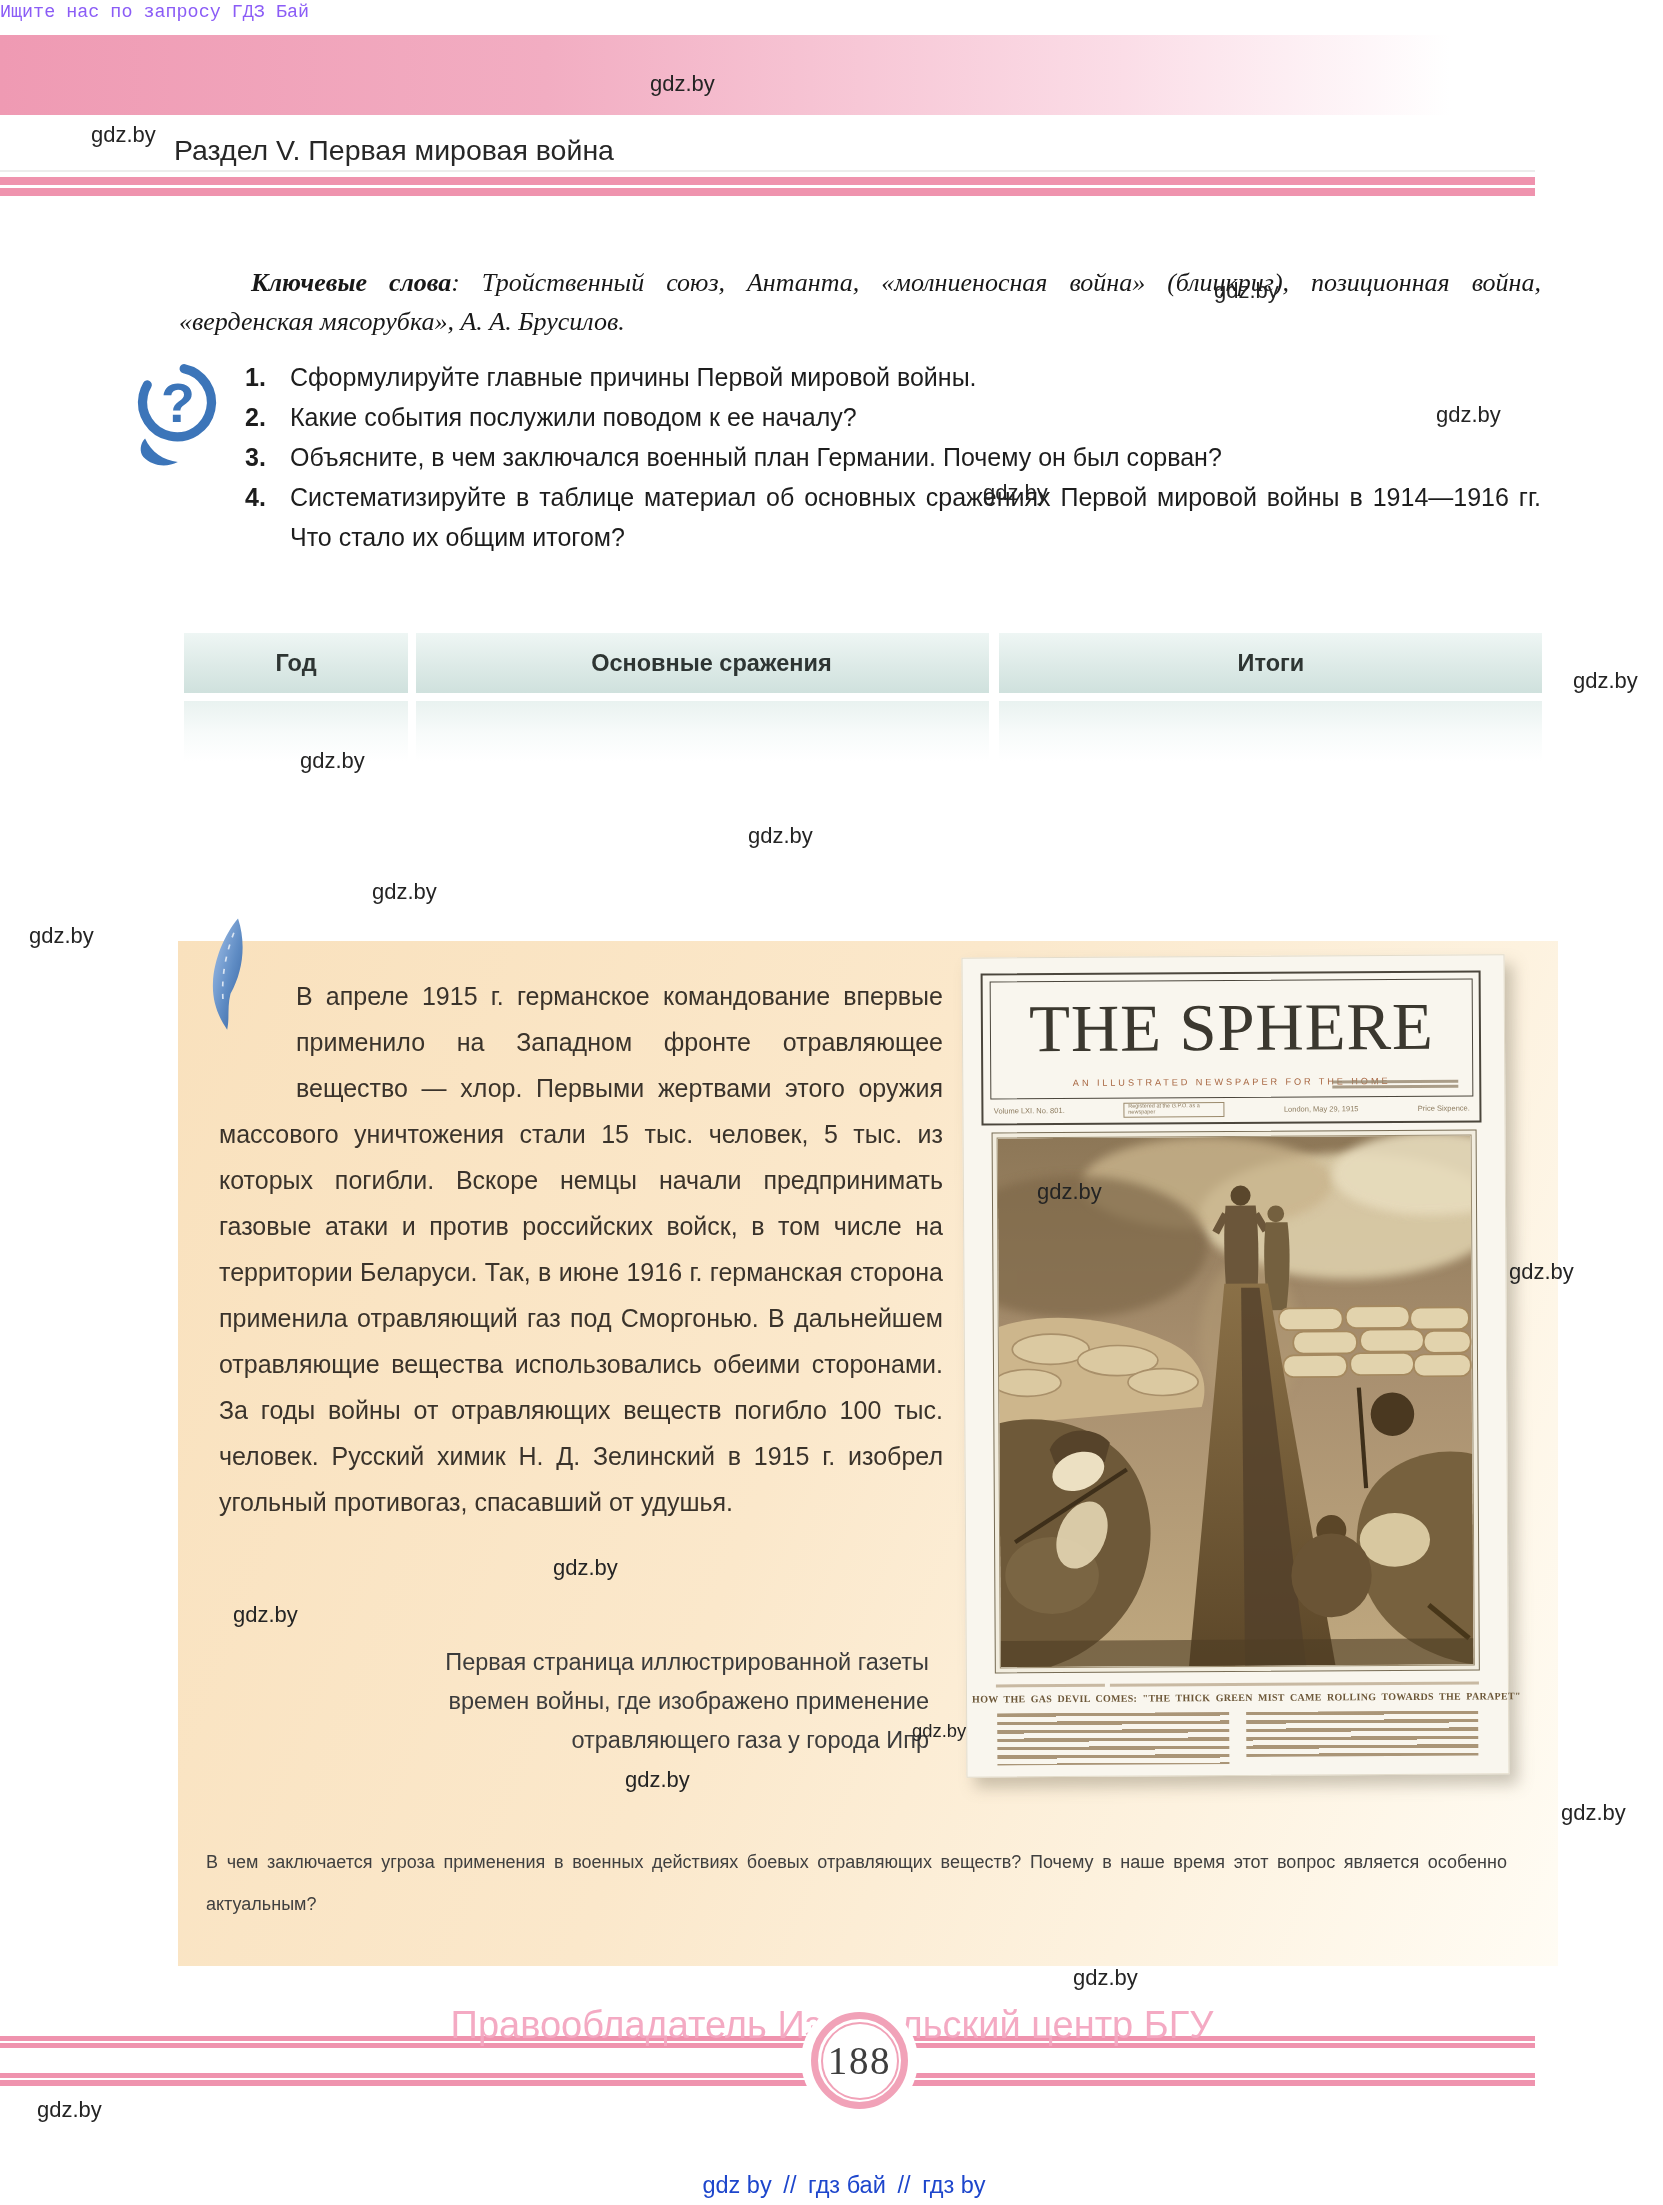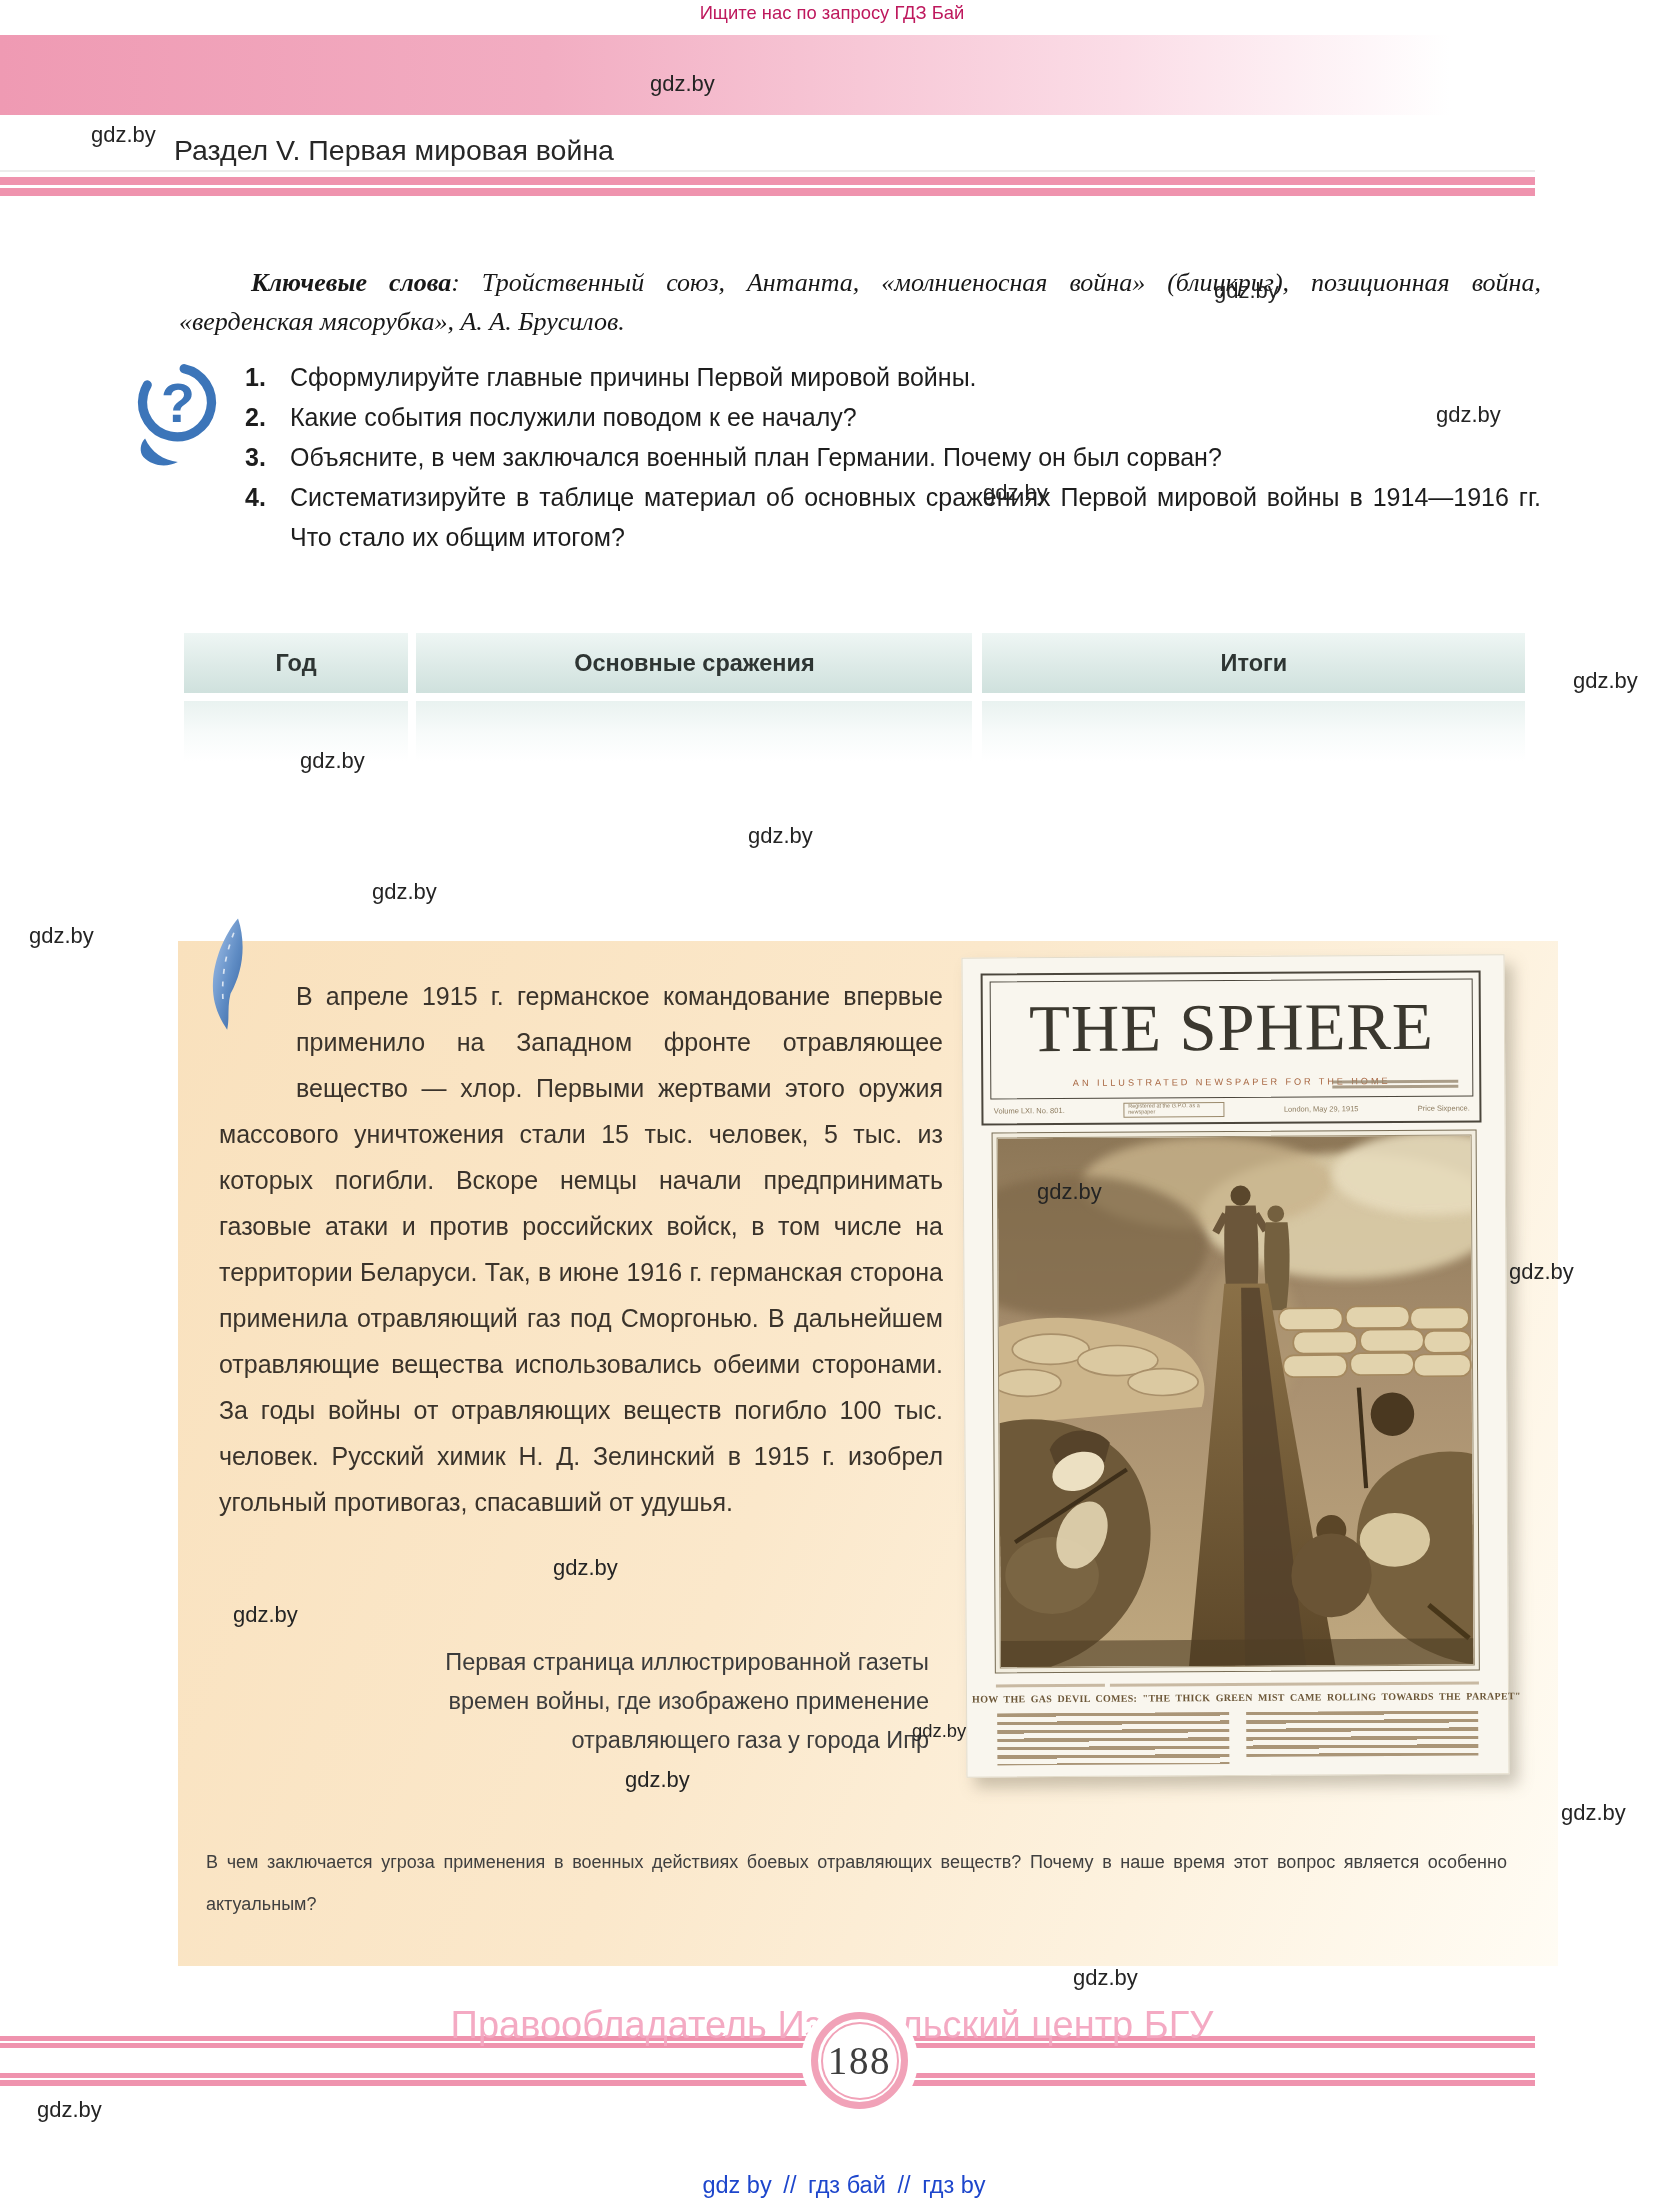--- a/index.html
+++ b/index.html
@@ -1,20 +1,20 @@
 <!DOCTYPE html>
 <html style="font-size:13.4px"><head>
 <meta charset="utf-8">
 <style>
   html,body{margin:0;padding:0;background:#ffffff;}
   .page{position:relative;width:1664px;height:2205px;background:#fff;overflow:hidden;
         font-family:"Liberation Sans",sans-serif;color:#222;}
   
-  .top-green{position:absolute;top:1.7px;left:0;width:100%;text-align:center;
-             font-size:18.4px;color:#be185d;}
+  .top-green{position:absolute;top:1.7px;left:0;width:100%;text-align:left;
+             font-size:18.4px;color:#8b5cf6;font-family:Liberation Mono, monospace;}
   .pink-bar{position:absolute;top:35px;left:0;width:1560px;height:80px;
             background:linear-gradient(90deg,#ef9ab3 0%,#f2adc2 35%,#fbdde7 72%,#ffffff 93%);}
   .section-title{position:absolute;left:174px;top:134px;font-size:28.5px;font-weight:400;color:#272727;}
   .thin-rule{position:absolute;left:0;top:170px;width:1535px;height:1.7px;background:#ececec;}
   .stripe{position:absolute;left:0;width:1535px;height:7.5px;background:#ef93ae;z-index:1;}
   .s1{top:177px}.s2{top:188px}
   
   .keywords{position:absolute;left:179px;top:237px;width:1362px;
             font-family:"Liberation Serif",serif;font-style:italic;font-size:26px;
             line-height:39px;text-indent:72px;text-align:justify;color:#181818;}
@@ -24,21 +24,21 @@
   .questions{position:absolute;left:245px;top:357px;width:1296px;font-size:25px;line-height:40px;color:#1d1d1d;}
   .q-row{display:flex;}
   .q-num{flex:0 0 45px;font-weight:bold;}
   .q-text{flex:1;text-align:justify;}
   
   .battle-table{position:absolute;left:184px;top:633px;width:1342px;z-index:0;}
   .tbl-row{display:flex;}
   .tbl-gap1{width:8.4px;flex:0 0 8.4px;}
   .tbl-gap2{width:10px;flex:0 0 10px;}
   .cell{display:flex;align-items:center;justify-content:center;}
-  .c1{flex:0 0 224px;}.c2{flex:0 0 556px;}.c3{flex:0 0 543px;}
+  .c1{flex:0 0 224px;}.c2{flex:0 0 556px;padding-left:17px;}.c3{flex:0 0 543px;}
   .tbl-head .cell{height:60px;font-size:23.5px;font-weight:bold;color:#2e3533;
       background:linear-gradient(180deg,#eef6f4 0%,#ddeae7 55%,#cfe1dd 100%);}
   .tbl-empty{margin-top:8.4px;}
   .tbl-empty .cell{height:60px;
       background:linear-gradient(180deg,#e9f2f0 0%,rgba(244,249,248,.65) 55%,rgba(255,255,255,0) 100%);}
   
   .infobox{position:absolute;left:178px;top:941px;width:1380px;height:1025px;
       background:linear-gradient(112deg,#f9e1bd 0%,#fbe8cb 45%,#fdf2df 75%,#fffcf4 100%);}
   .feather{position:absolute;left:206px;top:916px;width:49px;height:117px;z-index:2;}
   .box-par{position:absolute;left:205px;top:973px;width:724px;font-size:25px;line-height:46px;

